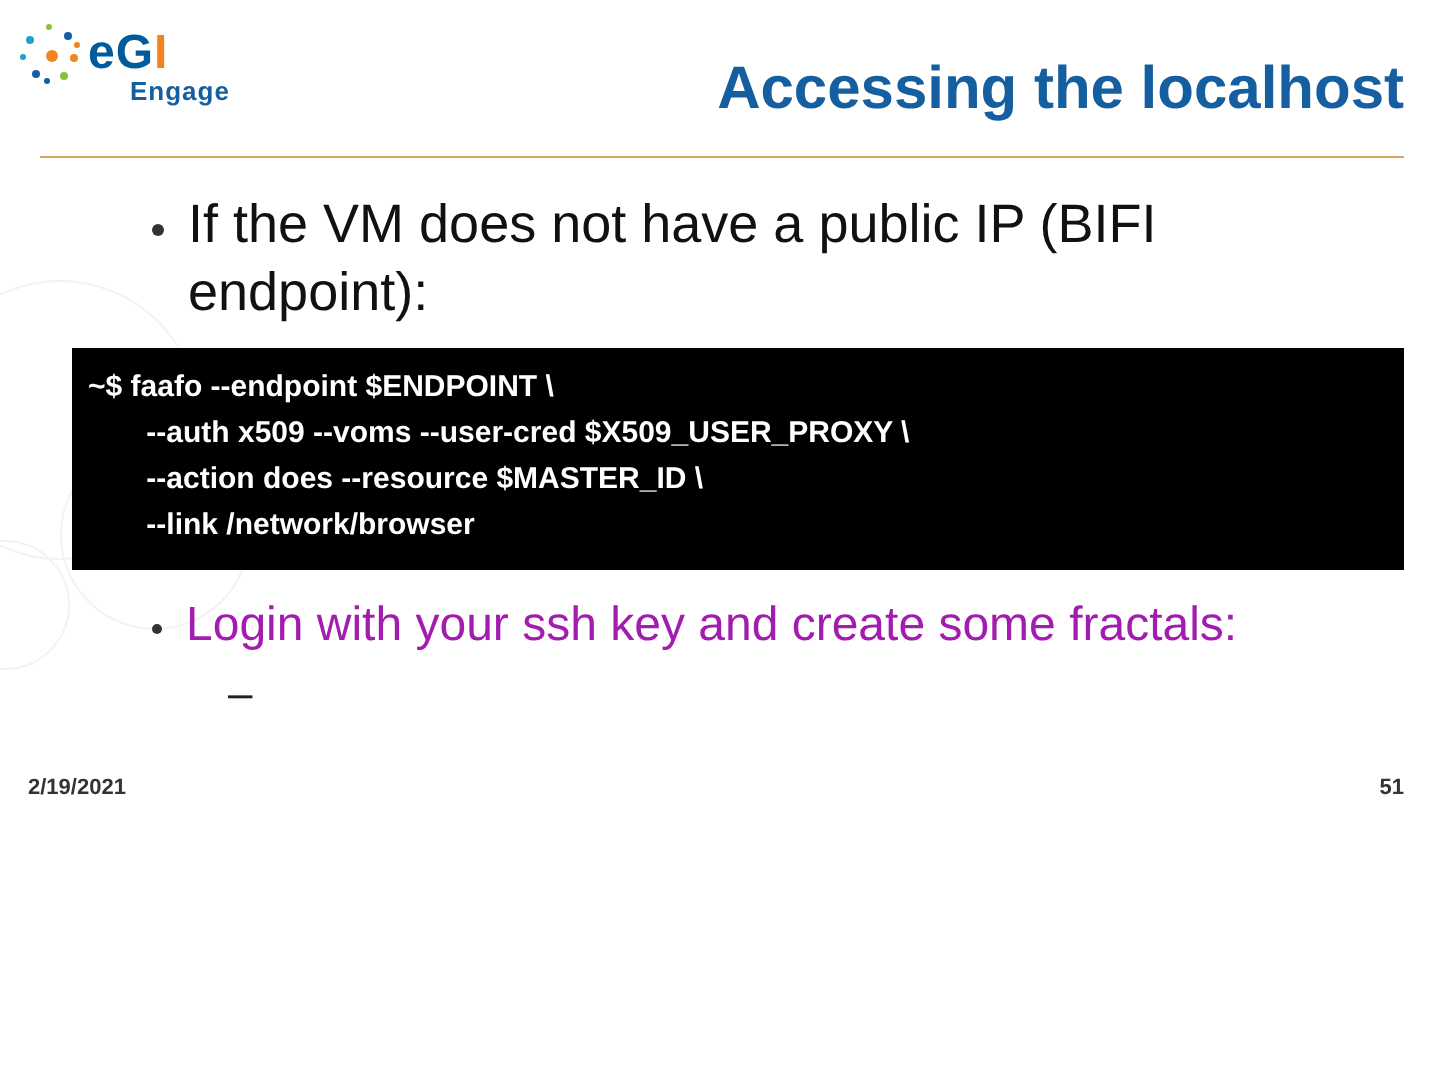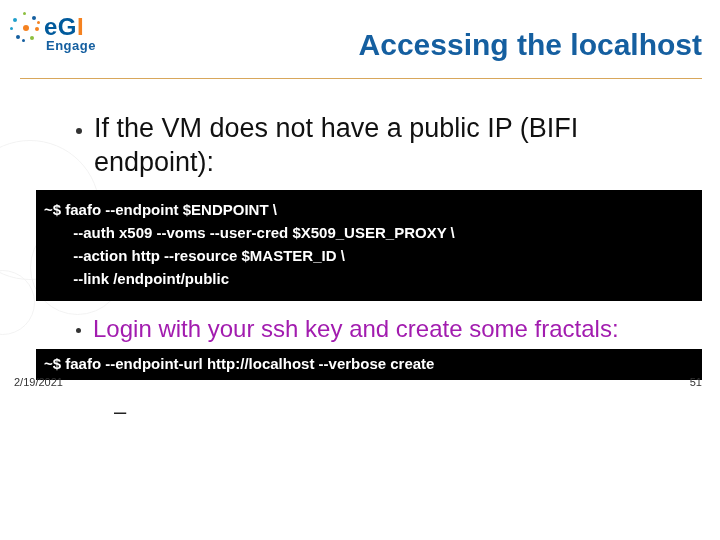--- a/index.html
+++ b/index.html
@@ -13,39 +13,39 @@
 
   .header { position: absolute; top: 10px; left: 10px; right: 18px; height: 68px; display: flex; align-items: flex-start; justify-content: space-between; }
   .logo-box { display: flex; flex-direction: column; align-items: flex-start; margin-top: 2px; }
   .logo-egi { display: flex; align-items: center; gap: 4px; }
   .logo-dots { width: 30px; height: 30px; position: relative; }
   .logo-dots i { position: absolute; width: 4px; height: 4px; border-radius: 50%; }
   .egi-text { font-size: 24px; font-weight: 700; letter-spacing: 0.5px; line-height: 1; }
   .egi-e { color: #005a9c; }
   .egi-g { color: #005a9c; }
   .egi-i { color: #f58220; }
-  .engage { font-size: 13px; font-weight: 600; color: #155fa0; letter-spacing: 0.5px; margin-left: 36px; margin-top: -4px; }
+  .engage { font-size: 13px; font-weight: 600; color: #155fa0; letter-spacing: 0.5px; margin-left: 55px; margin-top: -4px; }
 
   .title { color: #155fa0; font-size: 30px; font-weight: 700; text-align: right; margin-top: 18px; }
   .hr-line { position: absolute; left: 20px; right: 18px; top: 78px; height: 0; border-top: 1.5px solid #d8a75b; }
 
   .content { position: absolute; top: 96px; left: 0; right: 0; padding: 0 32px 0 50px; }
-  .bullet1 { display: flex; align-items: flex-start; gap: 12px; margin-left: 26px; margin-bottom: 10px; margin-top: 16px; }
+  .bullet1 { display: flex; align-items: flex-start; gap: 12px; margin-left: 26px; margin-bottom: 10px; }
   .dot { width: 6px; height: 6px; background: #333; border-radius: 50%; margin-top: 16px; flex-shrink: 0; }
   .bullet1-text { font-size: 27px; line-height: 1.25; color: #111; }
   .code-block { background: #000; color: #fff; font-family: Arial, sans-serif; font-size: 15px; font-weight: 700; line-height: 1.55; padding: 8px 8px 10px 8px; margin: 6px -14px 14px -14px; white-space: pre; }
   .code-block2 { background: #000; color: #fff; font-family: Arial, sans-serif; font-size: 15px; font-weight: 700; padding: 6px 8px 8px 8px; margin: 4px -14px 18px -14px; white-space: pre; }
   .bullet2 { display: flex; align-items: flex-start; gap: 12px; margin-left: 26px; margin-bottom: 6px; }
   .bullet2-text { font-size: 24px; color: #a21caf; }
   .dot2 { width: 5px; height: 5px; background: #333; border-radius: 50%; margin-top: 13px; flex-shrink: 0; }
   .sub { display: flex; align-items: flex-start; gap: 10px; margin-left: 64px; }
   .dash { font-size: 22px; color: #222; margin-top: 1px; }
   .sub-text { font-size: 22px; color: #111; }
 
-  .footer { position: absolute; left: 14px; right: 18px; bottom: 24px; display: flex; justify-content: space-between; font-size: 11px; font-weight: 400; color: #333; }
+  .footer { position: absolute; left: 14px; right: 18px; bottom: 12px; display: flex; justify-content: space-between; font-size: 11px; font-weight: 700; color: #333; }
 </style>
 </head>
 <body>
 
 <div class="slide">
   <div class="bg-circles">
     <span class="c1"></span>
       <span class="c2"></span>
       <span class="c3"></span>
   </div>
@@ -75,28 +75,27 @@
   </div>
   <div class="hr-line"></div>
 
   <div class="content">
     <div class="bullet1">
       <div class="dot"></div>
       <div class="bullet1-text">If the VM does not have a public IP (BIFI endpoint):</div>
     </div>
     <div class="code-block"><span>~$ faafo --endpoint $ENDPOINT \</span>
 <span>       --auth x509 --voms --user-cred $X509_USER_PROXY \</span>
-<span>       --action http --resource $MASTER_ID \</span>
-<span>       --link /endpoint/public</span></div>
+<span>       --action does --resource $MASTER_ID \</span>
+<span>       --link /network/browser</span></div>
 
     <div class="bullet2">
       <div class="dot2"></div>
       <div class="bullet2-text">Login with your ssh key and create some fractals:</div>
     </div>
-    <div class="code-block2"><span>~$ faafo --endpoint-url http://localhost --verbose create</span></div>
 
     <div class="sub">
       <div class="dash">–</div>
     </div>
   </div>
 
   <div class="footer">
     <div>2/19/2021</div>
     <div>51</div>
   </div>

